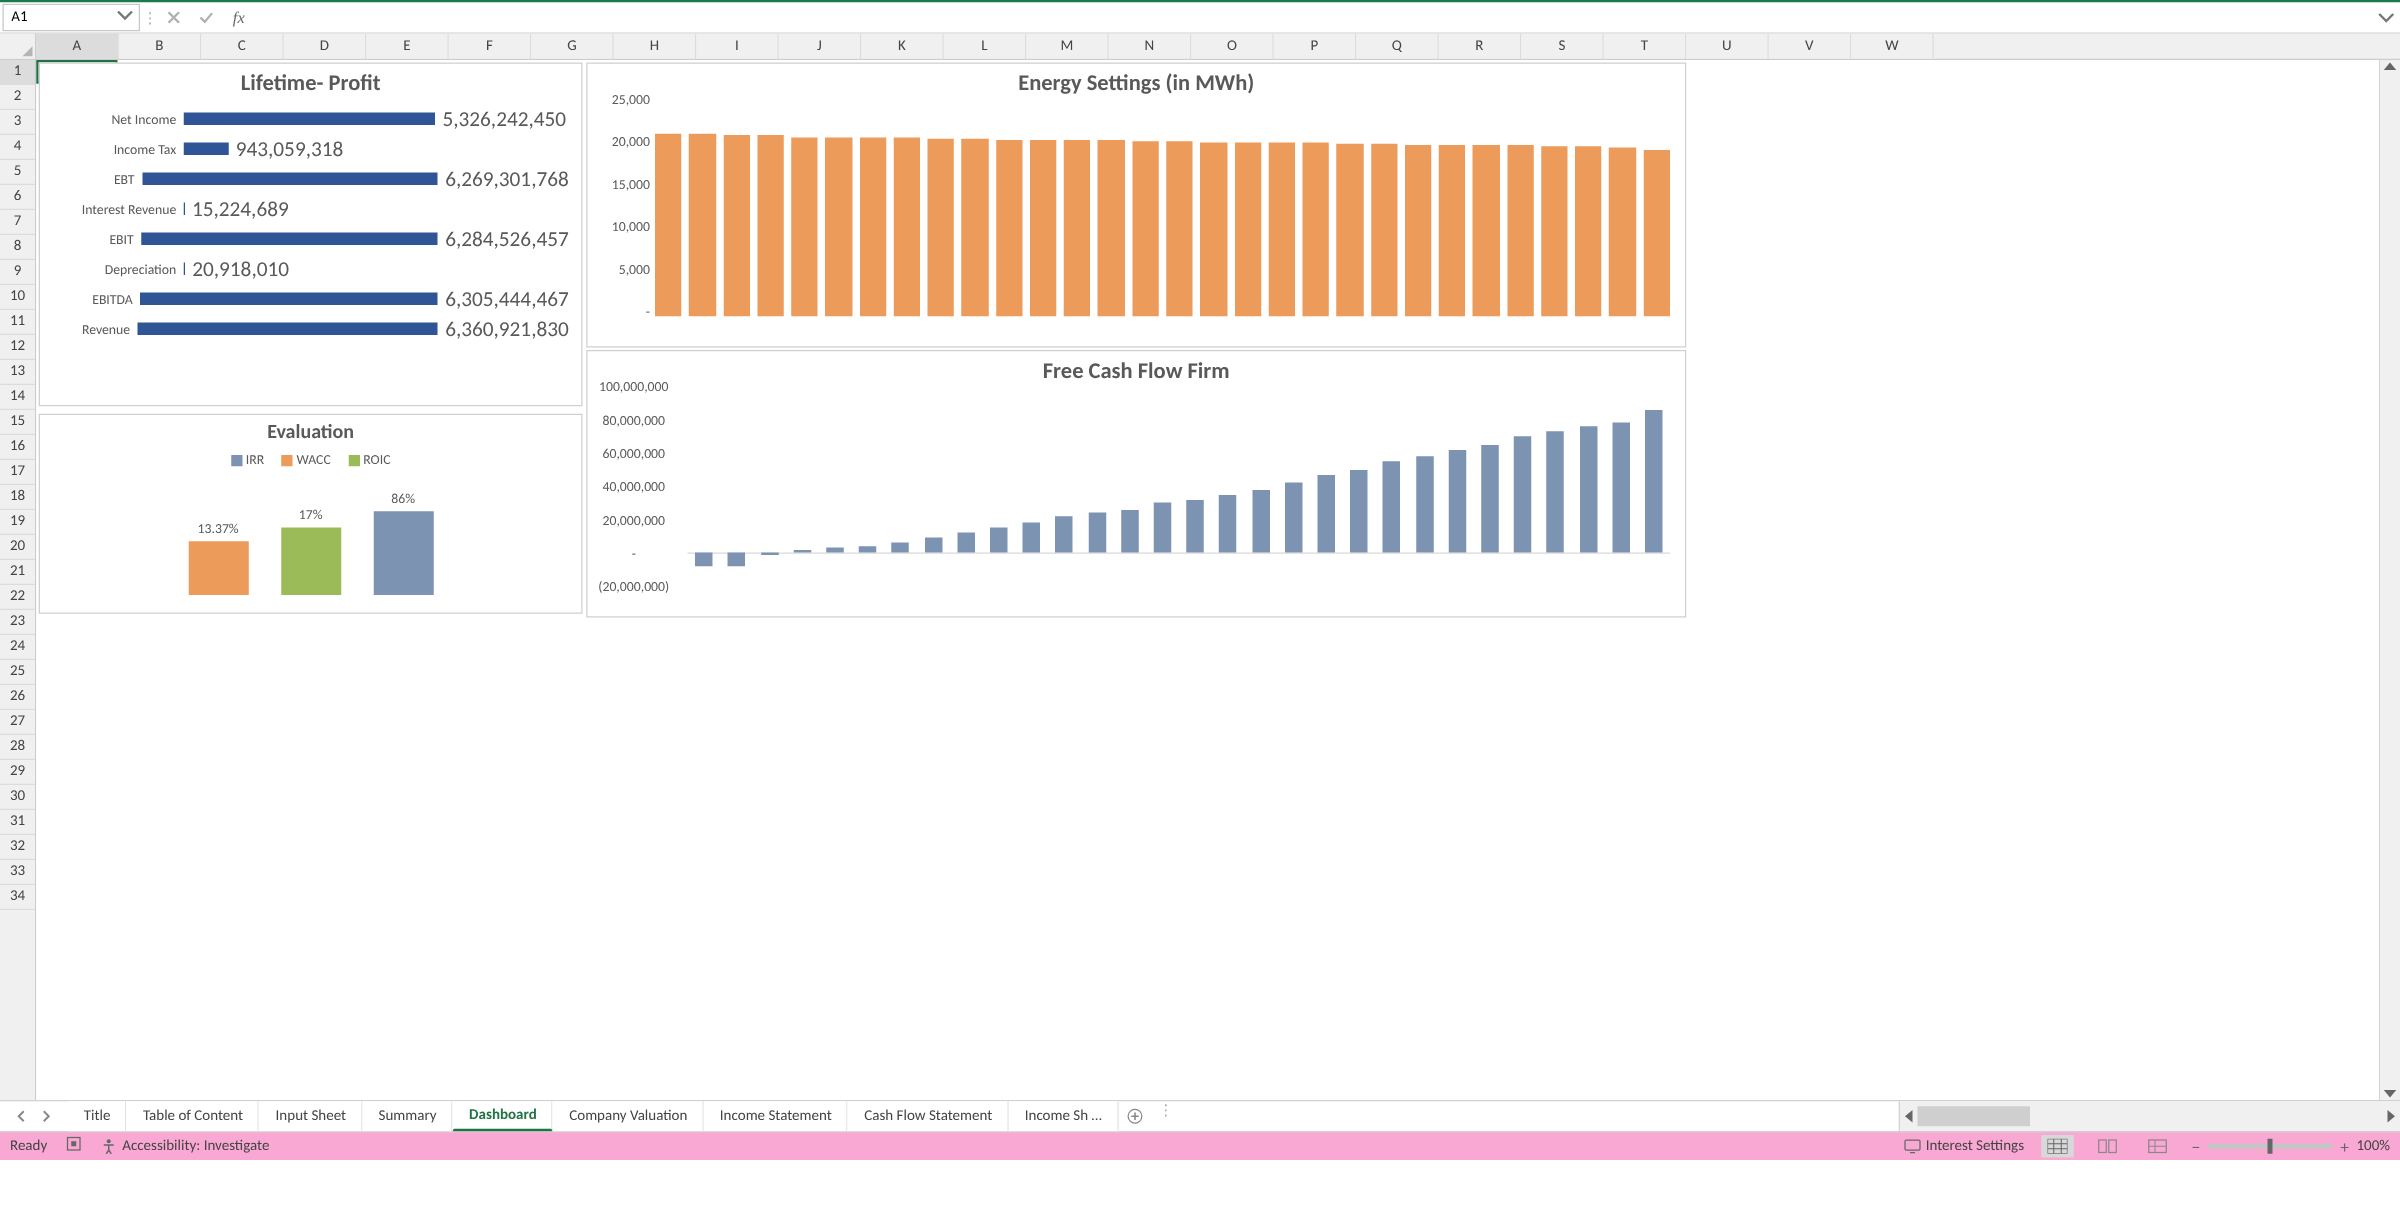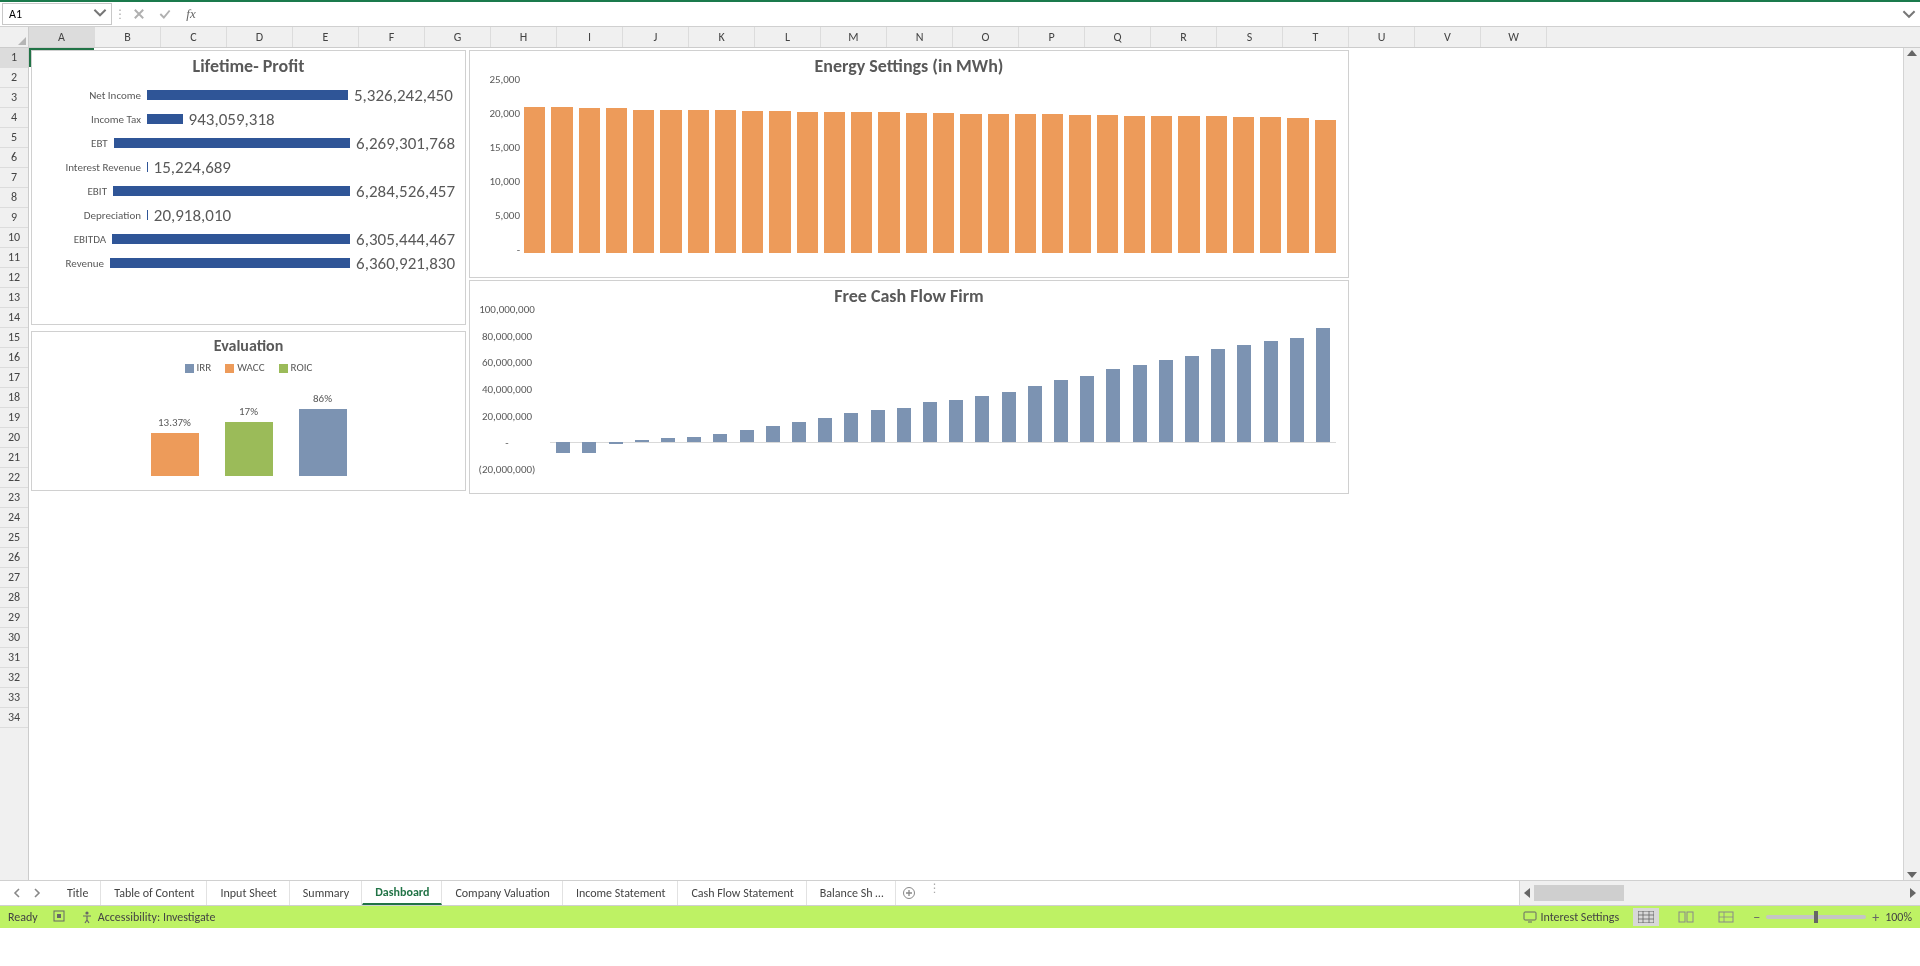--- a/index.html
+++ b/index.html
@@ -282,21 +282,21 @@
   }
   .h-scroll .tri{ width:0;height:0; border-top:5px solid transparent; border-bottom:5px solid transparent;}
   .h-scroll .tri.l{ border-right:6px solid #666; margin:0 4px;}
   .h-scroll .tri.r{ border-left:6px solid #666; margin:0 4px;}
   .h-scroll .track{ flex:1; height:16px; background:#f0f0f0; position:relative;}
   .h-scroll .thumb{ position:absolute; left:0; top:0; height:16px; width:90px; background:#cfcfcf; }
 
   
   .status-bar {
     height: 22px;
-    background:#bef264;
+    background:#f9a8d4;
     border-top:1px solid #d0d0d0;
     display:flex;
     align-items:center;
     padding:0 8px;
     gap:14px;
     font-size:12px;
     color:#444;
   }
   .status-spacer{flex:1;}
   .view-btn {
@@ -673,21 +673,21 @@
     </div>
     <div class="sheet-tabs" id="sheet-tabs">
         <div class="sheet-tab">Title</div>
         <div class="sheet-tab">Table of Content</div>
         <div class="sheet-tab">Input Sheet</div>
         <div class="sheet-tab">Summary</div>
         <div class="sheet-tab active">Dashboard</div>
         <div class="sheet-tab">Company Valuation</div>
         <div class="sheet-tab">Income Statement</div>
         <div class="sheet-tab">Cash Flow Statement</div>
-        <div class="sheet-tab">Balance Sh …</div>
+        <div class="sheet-tab">Income Sh …</div>
       </div>
     <div class="tab-add">
       <svg width="14" height="14" viewBox="0 0 14 14">
           <circle cx="7" cy="7" r="5.5" fill="none" stroke="#888"></circle>
           <path d="M7 4 V10 M4 7 H10" stroke="#888" stroke-width="1.3"></path>
         </svg>
     </div>
     <span style="color:#aaa;padding:0 6px;">⋮</span>
     <div class="tab-spacer"></div>
     <div class="h-scroll">

